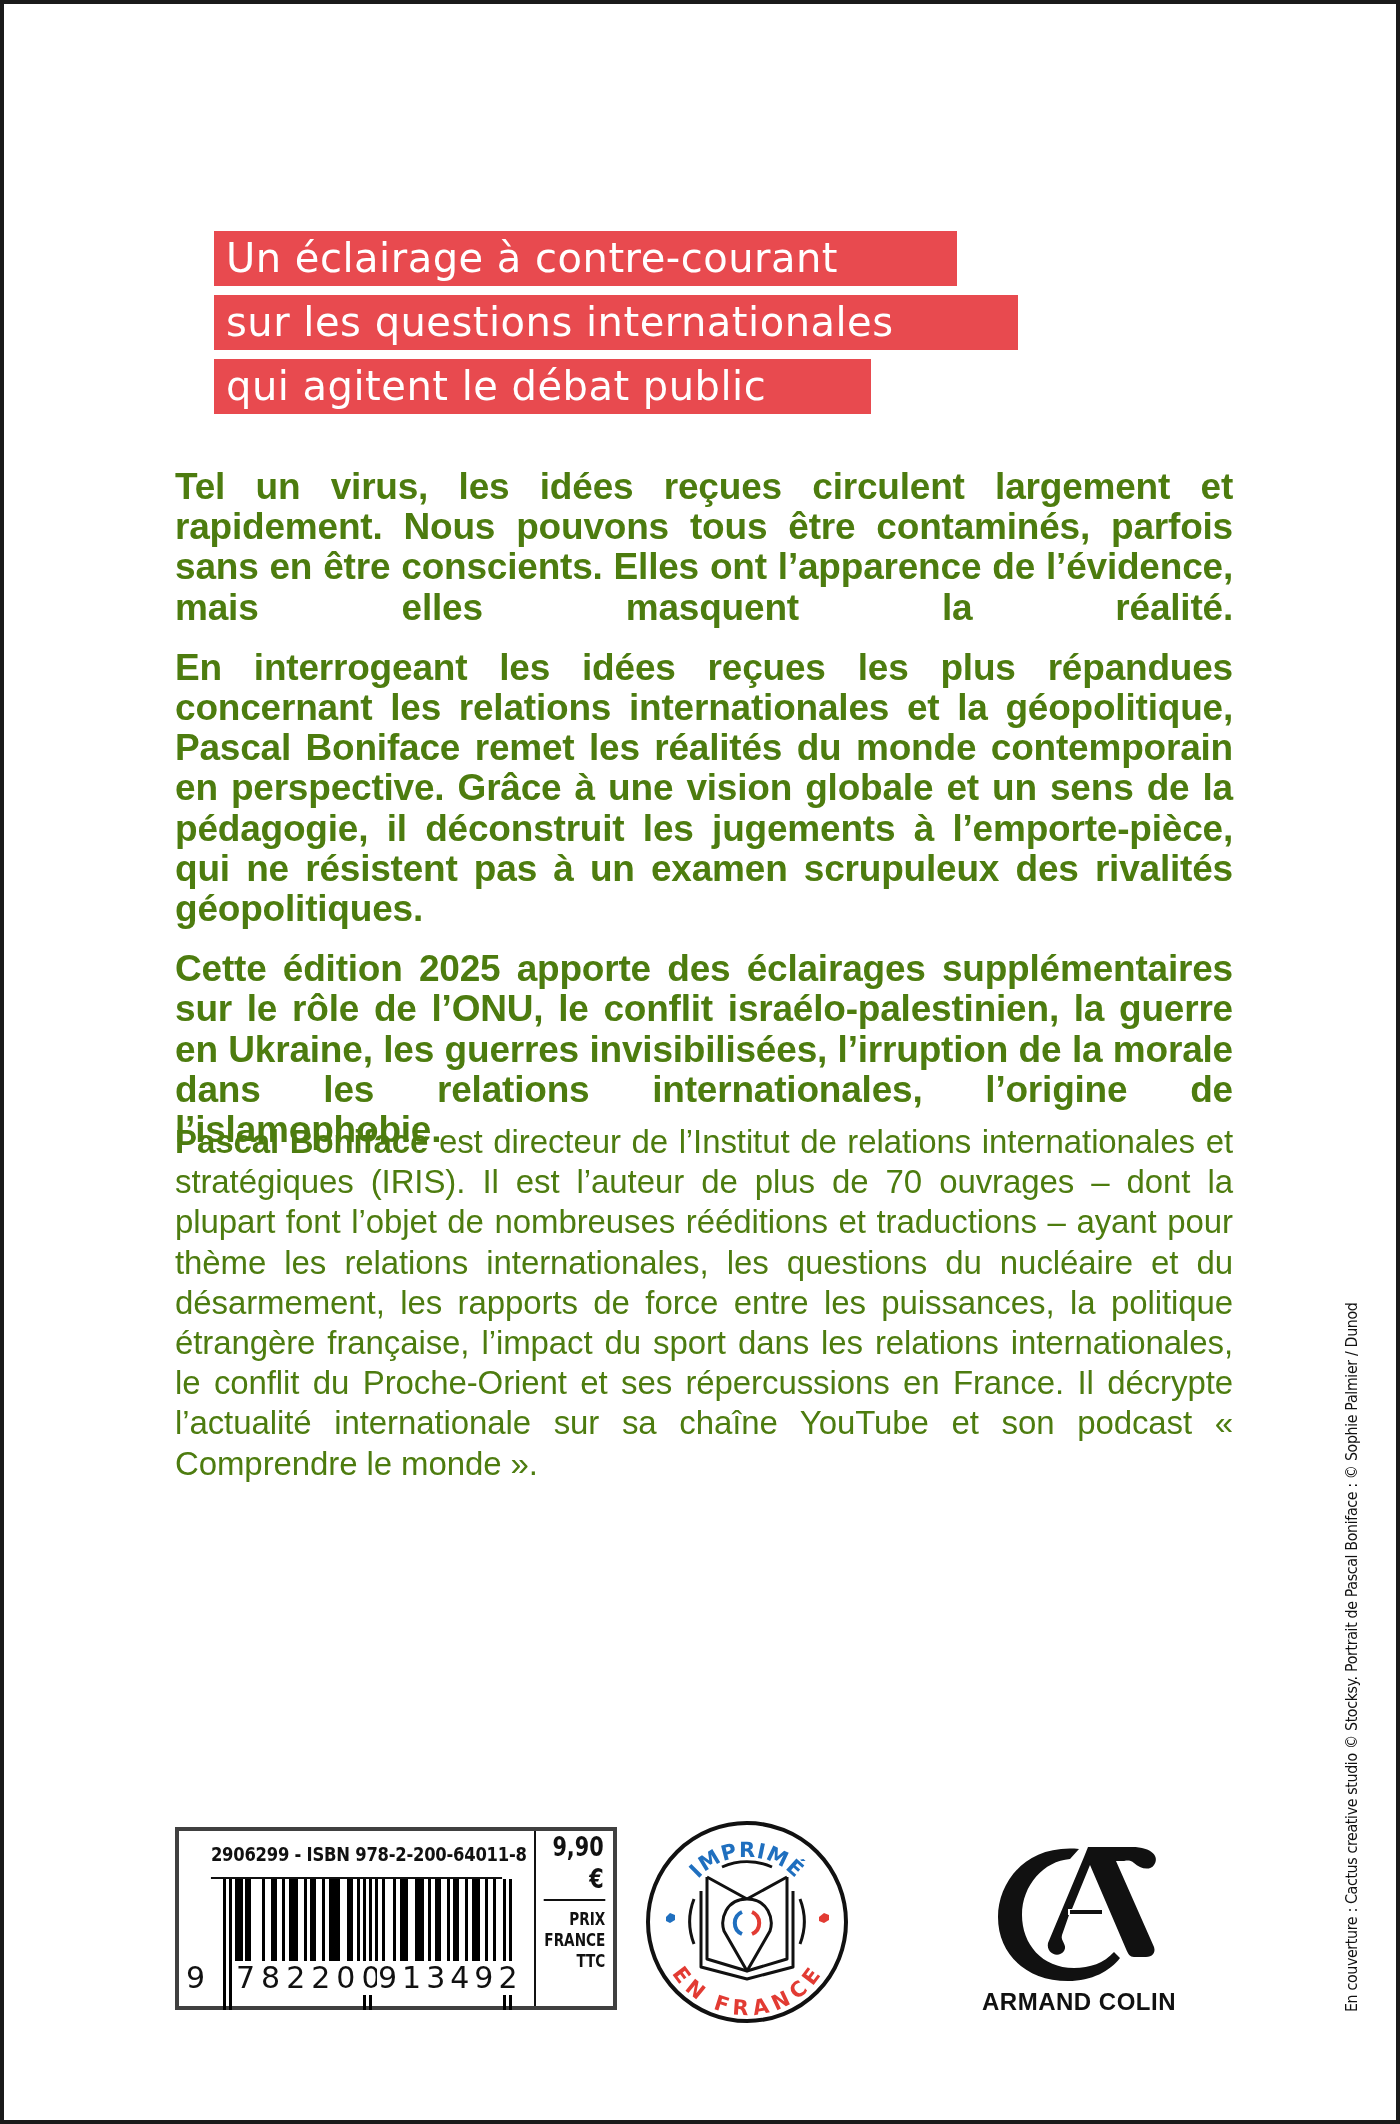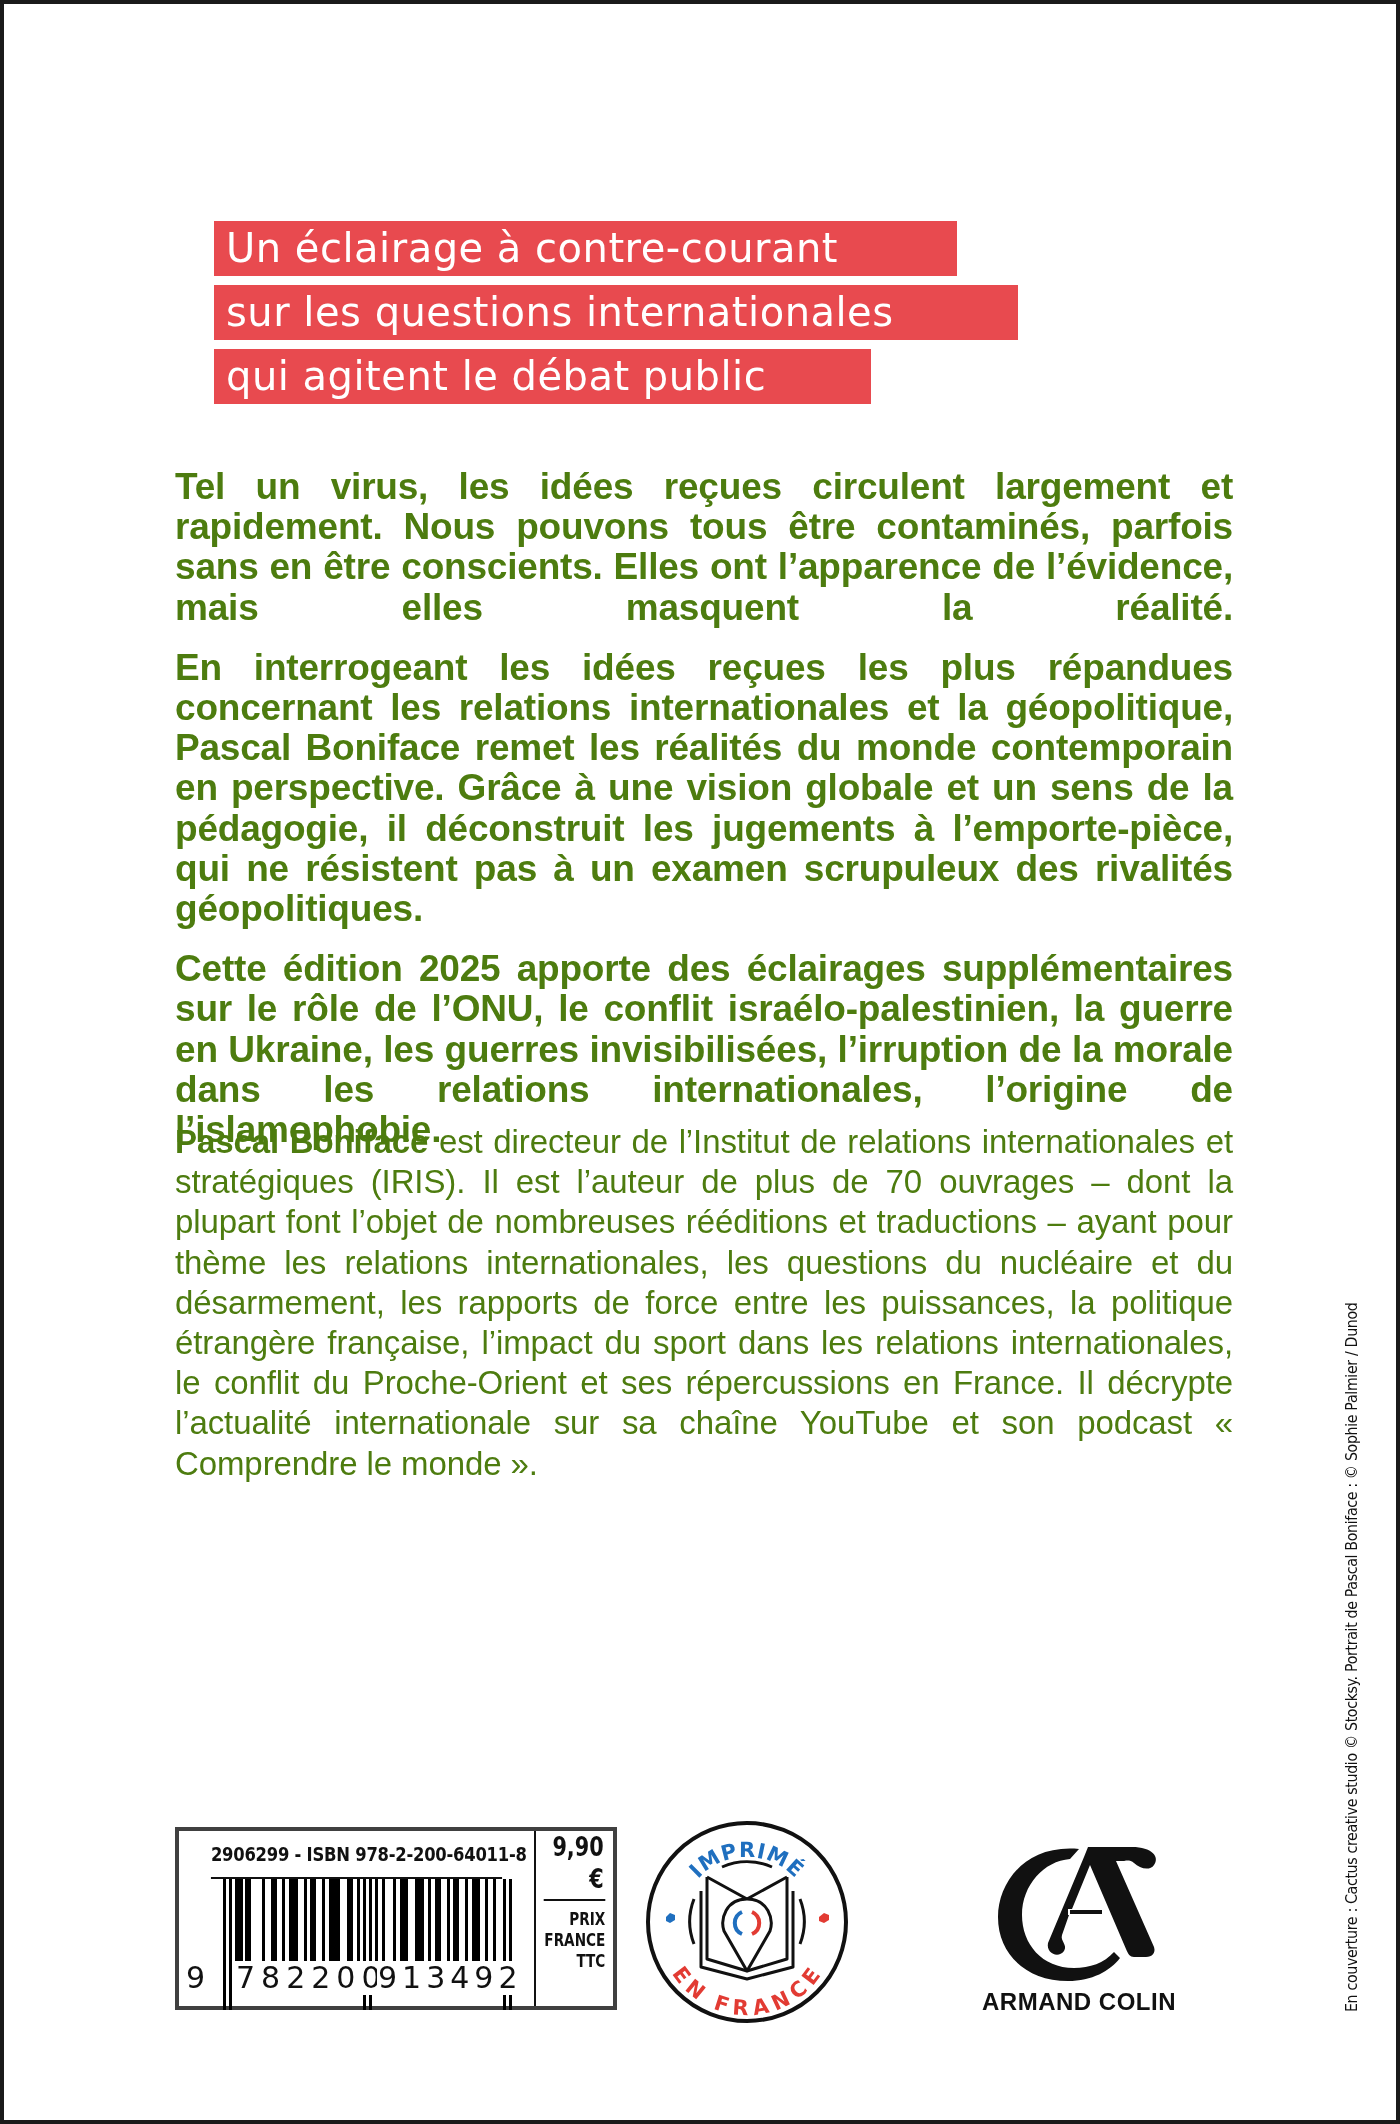--- a/index.html
+++ b/index.html
@@ -7,21 +7,21 @@
       width: 1400px; height: 2124px; position: relative; overflow: hidden;
       background: #ffffff;
       font-family: "Liberation Sans", "DejaVu Sans", sans-serif;
       color: #111111;
     }
     .page {
       position: absolute; left: 0; top: 0; width: 1400px; height: 2124px;
       box-sizing: border-box; border: 4px solid #1a1a1a; background: #fff;
     }
     
-    .tagline { position: absolute; left: 170px; top: 217px; padding-left: 40px; }
+    .tagline { position: absolute; left: 170px; top: 227px; padding-left: 40px; }
     .tag-line {
       display: block; width: max-content;
       background: #e84a4f; color: #ffffff;
       font-family: "DejaVu Sans", sans-serif;
       font-size: 40px; line-height: 55px; height: 55px;
       padding: 0 12px 0 12px; margin-bottom: 9px;
       letter-spacing: 0.5px; white-space: nowrap;
     }
     .tag-line.l1 { width: 719px; }
     .tag-line.l2 { width: 780px; }

